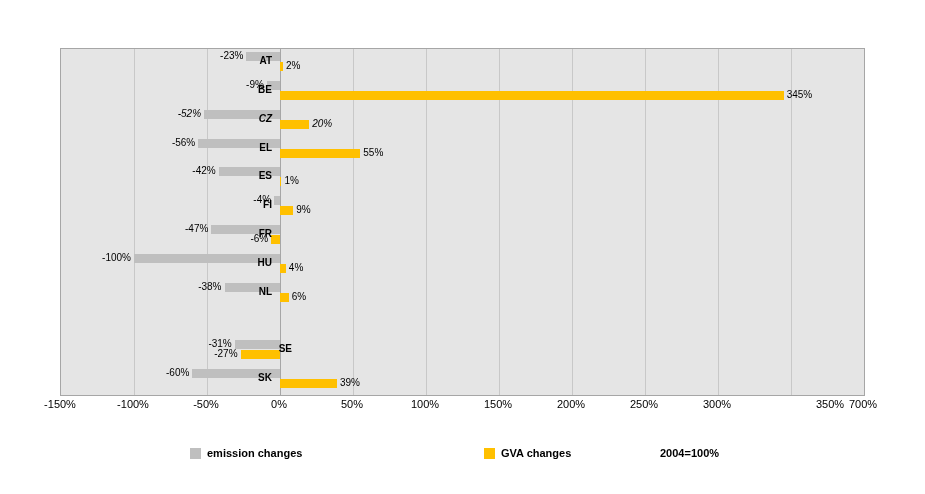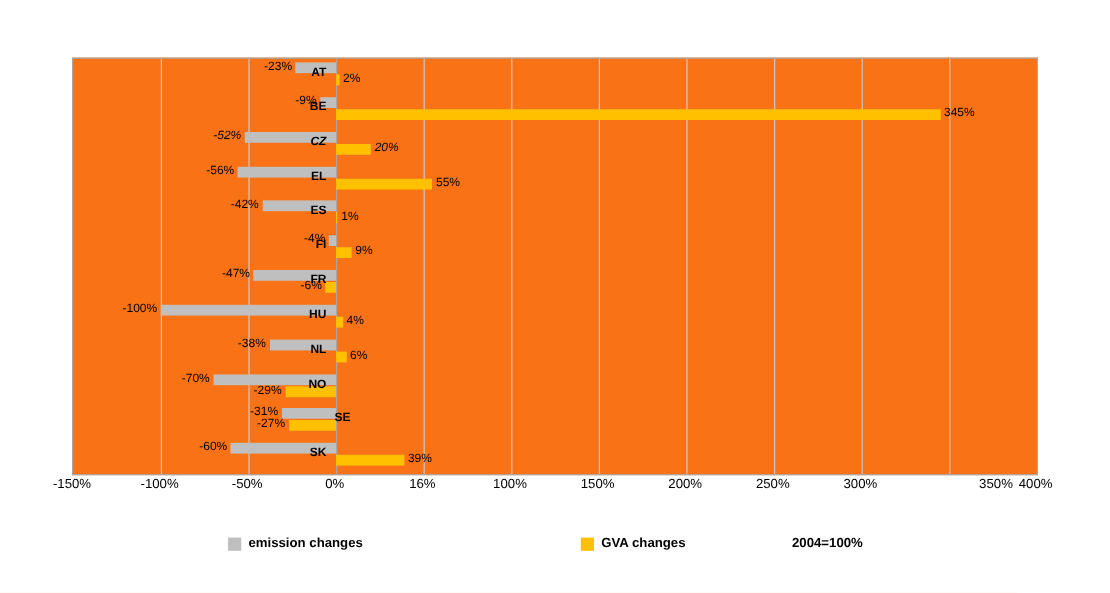--- a/index.html
+++ b/index.html
@@ -21,21 +21,21 @@
   }
   
   #plot-area {
     position: absolute;
     left: 60px;
     top: 48px;
     width: 805px;
     height: 348px;
     border: 1px solid #a6a6a6;
     box-sizing: border-box;
-    background: #f97316;
+    background: #e5e5e5;
   }
   .gridline {
     position: absolute;
     top: 0;
     bottom: 0;
     width: 1px;
     background: #c8c8c8;
   }
   .gridline.axis-zero {
     background: #a6a6a6;
@@ -217,27 +217,20 @@
           <div class="bar-label gva" style="left: 227.84px;">4%</div>
           <div class="cat-label" style="left: 211px; transform: translateX(-100%);">HU</div>
         </div>
         <div class="row" style="top: 230.667px; height: 28.8333px;">
           <div class="bar emission" style="left: 163.52px; width: 55.48px; background: rgb(191, 191, 191);"></div>
           <div class="bar-label emission" style="left: 160.52px; transform: translateX(-100%);">-38%</div>
           <div class="bar gva" style="left: 219px; width: 8.76px; background: rgb(255, 192, 0);"></div>
           <div class="bar-label gva" style="left: 230.76px;">6%</div>
           <div class="cat-label" style="left: 211px; transform: translateX(-100%);">NL</div>
         </div>
-        <div class="row" style="top: 259.5px; height: 28.8333px;">
-          <div class="bar emission" style="left: 116.8px; width: 102.2px; background: rgb(191, 191, 191);"></div>
-          <div class="bar-label emission" style="left: 113.8px; transform: translateX(-100%);">-70%</div>
-          <div class="bar gva" style="left: 176.66px; width: 42.34px; background: rgb(255, 192, 0);"></div>
-          <div class="bar-label gva" style="left: 173.66px; transform: translateX(-100%);">-29%</div>
-          <div class="cat-label" style="left: 211px; transform: translateX(-100%);">NO</div>
-        </div>
         <div class="row" style="top: 288.333px; height: 28.8333px;">
           <div class="bar emission" style="left: 173.74px; width: 45.26px; background: rgb(191, 191, 191);"></div>
           <div class="bar-label emission" style="left: 170.74px; transform: translateX(-100%);">-31%</div>
           <div class="bar gva" style="left: 179.58px; width: 39.42px; background: rgb(255, 192, 0);"></div>
           <div class="bar-label gva" style="left: 176.58px; transform: translateX(-100%);">-27%</div>
           <div class="cat-label" style="left: 211px; transform: translateX(-100%); margin-left: 20px;">SE</div>
         </div>
         <div class="row" style="top: 317.167px; height: 28.8333px;">
           <div class="bar emission" style="left: 131.4px; width: 87.6px; background: rgb(191, 191, 191);"></div>
           <div class="bar-label emission" style="left: 128.4px; transform: translateX(-100%);">-60%</div>
@@ -246,28 +239,28 @@
           <div class="cat-label" style="left: 211px; transform: translateX(-100%);">SK</div>
         </div>
       </div>
   </div>
 
   <div id="x-axis-labels">
       <div class="xtick" style="left: 0px;">-150%</div>
       <div class="xtick" style="left: 73px;">-100%</div>
       <div class="xtick" style="left: 146px;">-50%</div>
       <div class="xtick" style="left: 219px;">0%</div>
-      <div class="xtick" style="left: 292px;">16%</div>
+      <div class="xtick" style="left: 292px;">50%</div>
       <div class="xtick" style="left: 365px;">100%</div>
       <div class="xtick" style="left: 438px;">150%</div>
       <div class="xtick" style="left: 511px;">200%</div>
       <div class="xtick" style="left: 584px;">250%</div>
       <div class="xtick" style="left: 657px;">300%</div>
       <div class="xtick" style="left: 770px;">350%</div>
-      <div class="xtick" style="left: 803px;">400%</div>
+      <div class="xtick" style="left: 803px;">700%</div>
     </div>
 
   <div id="legend">
     <div class="legend-entry" style="left:130px;">
       <span class="legend-swatch emission"></span>
       <span class="legend-text">emission changes</span>
     </div>
     <div class="legend-entry" style="left:385px;margin-left:39px;">
       <span class="legend-swatch gva"></span>
       <span class="legend-text">GVA changes</span>

